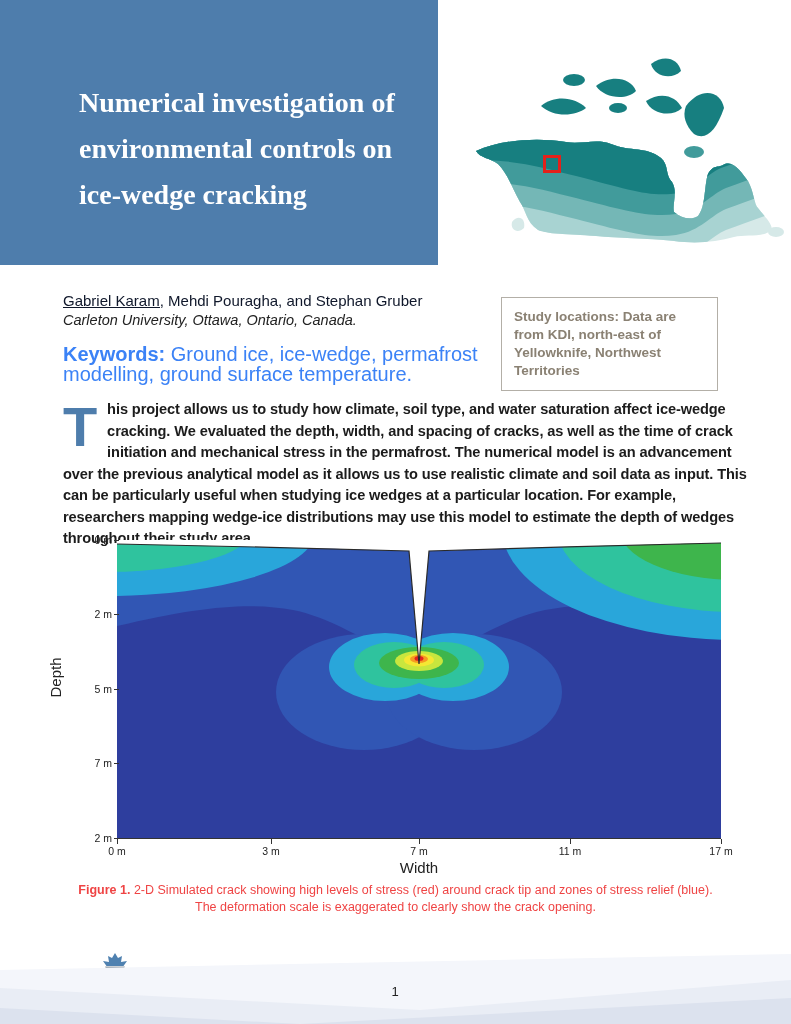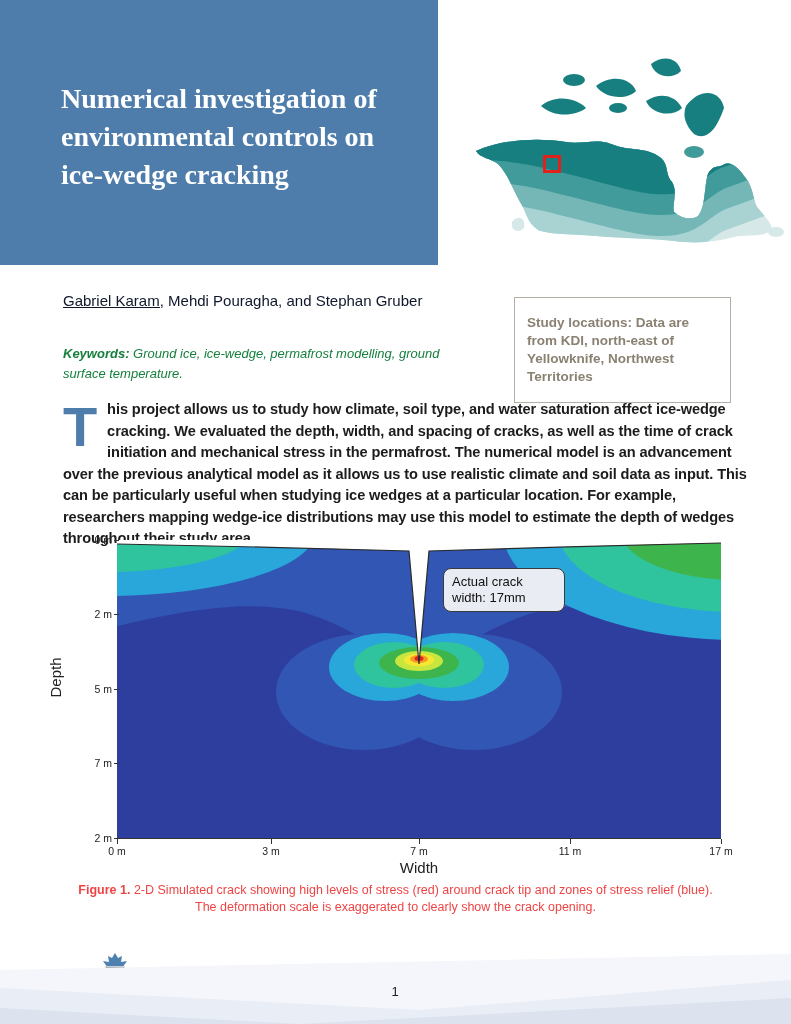--- a/index.html
+++ b/index.html
@@ -1,46 +1,46 @@
 <!DOCTYPE html>
 <html><head>
 <meta charset="utf-8">
 <style>
   html,body{margin:0;padding:0;background:#ffffff;}
   #page{position:relative;width:791px;height:1024px;background:#ffffff;overflow:hidden;
         font-family:"Liberation Sans",sans-serif;color:#1f1f1f;}
 
   
   .title-box{position:absolute;left:0;top:0;width:438px;height:265px;background:#4e7dac;}
-  .title-text{position:absolute;left:61px;top:80px;width:345px;
+  .title-text{position:absolute;left:79px;top:80px;width:345px;
               font-family:"Liberation Serif",serif;font-weight:700;
-              font-size:28px;line-height:38px;color:#ffffff;}
+              font-size:28px;line-height:46px;color:#ffffff;}
 
   
   .map-wrap{position:absolute;left:446px;top:46px;width:344px;height:232px;}
   .map-legend{position:absolute;left:653px;top:64px;width:135px;}
   .legend-row{display:flex;align-items:center;margin-bottom:7px;height:11px;}
   .legend-swatch{width:17px;height:10px;margin-right:8px;flex:0 0 auto;}
   .legend-label{font-size:8.5px;font-weight:700;color:#111;}
   .sw-0{background:#177f80;} .sw-1{background:#419b9b;} .sw-2{background:#74b7b6;}
   .sw-3{background:#a8d3d2;} .sw-4{background:#d6e9e8;}
   .map-marker{position:absolute;left:543px;top:155px;width:12px;height:12px;
               border:3px solid #e3211b;background:transparent;}
 
   
   .authors{position:absolute;left:63px;top:290px;width:420px;font-size:15px;line-height:21px;color:#0f172a;}
   .author-lead{text-decoration:underline;}
   .affiliation{position:absolute;left:63px;top:312px;width:420px;font-size:14.5px;
                font-style:italic;color:#222;}
-  .keywords{position:absolute;left:63px;top:344px;width:420px;font-size:13px;line-height:20px;color:#15803d;font-style:italic;}
+  .keywords{position:absolute;left:63px;top:344px;width:420px;font-size:20px;line-height:20px;color:#3b82f6;}
   .kw-label{font-weight:700;}
 
   
-  .study-box{position:absolute;left:514px;top:297px;width:191px;border:1.5px solid #b3afa7;
-             padding:16px 12px;background:#fff;}
+  .study-box{position:absolute;left:501px;top:297px;width:191px;border:1.5px solid #b3afa7;
+             padding:10px 12px;background:#fff;}
   .study-text{font-size:13.5px;font-weight:700;line-height:18px;color:#8a8173;}
 
   
   .abstract{position:absolute;left:63px;top:399px;width:690px;
             font-size:14.6px;font-weight:700;line-height:21.5px;color:#1c1c1c;
             letter-spacing:-0.1px;}
   .dropcap{float:left;color:#4e7dac;font-size:56px;line-height:48px;font-weight:700;
            margin:4px 10px 0 0;font-family:"Liberation Sans",sans-serif;}
 
   
@@ -113,20 +113,21 @@
       </g>
 
       <ellipse cx="330" cy="186" rx="8" ry="5" fill="#d6e9e8"></ellipse>
       <path d="M66,176 C72,168 80,172 78,182 C72,188 64,184 66,176 Z" fill="#d6e9e8"></path>
     </svg>
   </div>
   <div class="map-marker"></div>
 
 
   <div class="authors"><span class="author-lead">Gabriel Karam,</span><span> Mehdi Pouragha, and Stephan Gruber</span></div>
+  <div class="affiliation">Carleton University, Ottawa, Ontario, Canada.</div>
   <div class="keywords"><span class="kw-label">Keywords:</span><span> Ground ice, ice-wedge, permafrost modelling, ground surface temperature.</span></div>
 
   <div class="study-box">
     <div class="study-text">Study locations: Data are from KDI, north-east of Yellowknife, Northwest Territories</div>
   </div>
 
   <div class="abstract"><span class="dropcap">T</span><span>his project allows us to study how climate, soil type, and water saturation affect ice-wedge cracking. We evaluated the depth, width, and spacing of cracks, as well as the time of crack initiation and mechanical stress in the permafrost. The numerical model is an advancement over the previous analytical model as it allows us to use realistic climate and soil data as input. This can be particularly useful when studying ice wedges at a particular location. For example, researchers mapping wedge-ice distributions may use this model to estimate the depth of wedges throughout their study area.</span></div>
 
   <div class="plot">
     <svg width="604" height="298" viewBox="0 0 604 298">
@@ -162,24 +163,20 @@
           <ellipse cx="302" cy="119" rx="9" ry="4" fill="#f59b22"></ellipse>
           <ellipse cx="302" cy="118.5" rx="4.5" ry="2.5" fill="#e32221"></ellipse>
         </g>
 
         <path d="M0,0 H604 V3 C520,5 400,8 312,11 L302,124 L292,11 C204,8 84,6 0,4 Z" fill="#ffffff"></path>
         <path d="M0,4 C84,6 204,8 292,11 L302,124 L312,11 C400,8 520,5 604,3" fill="none" stroke="#2a2a2a" stroke-width="1.2"></path>
       </g>
     </svg>
   </div>
 
-  <div class="annot-box">
-    <div>Actual crack</div>
-    <div>width: 17mm</div>
-  </div>
 
   <div class="ytick" style="top:533px;">0 m</div>
   <div class="ytick" style="top:607px;">2 m</div>
   <div class="ytick" style="top:682px;">5 m</div>
   <div class="ytick" style="top:756px;">7 m</div>
   <div class="ytick" style="top:831px;">2 m</div>
   <div class="xtick" style="left:92px;">0 m</div>
   <div class="xtick" style="left:246px;">3 m</div>
   <div class="xtick" style="left:394px;">7 m</div>
   <div class="xtick" style="left:545px;">11 m</div>

